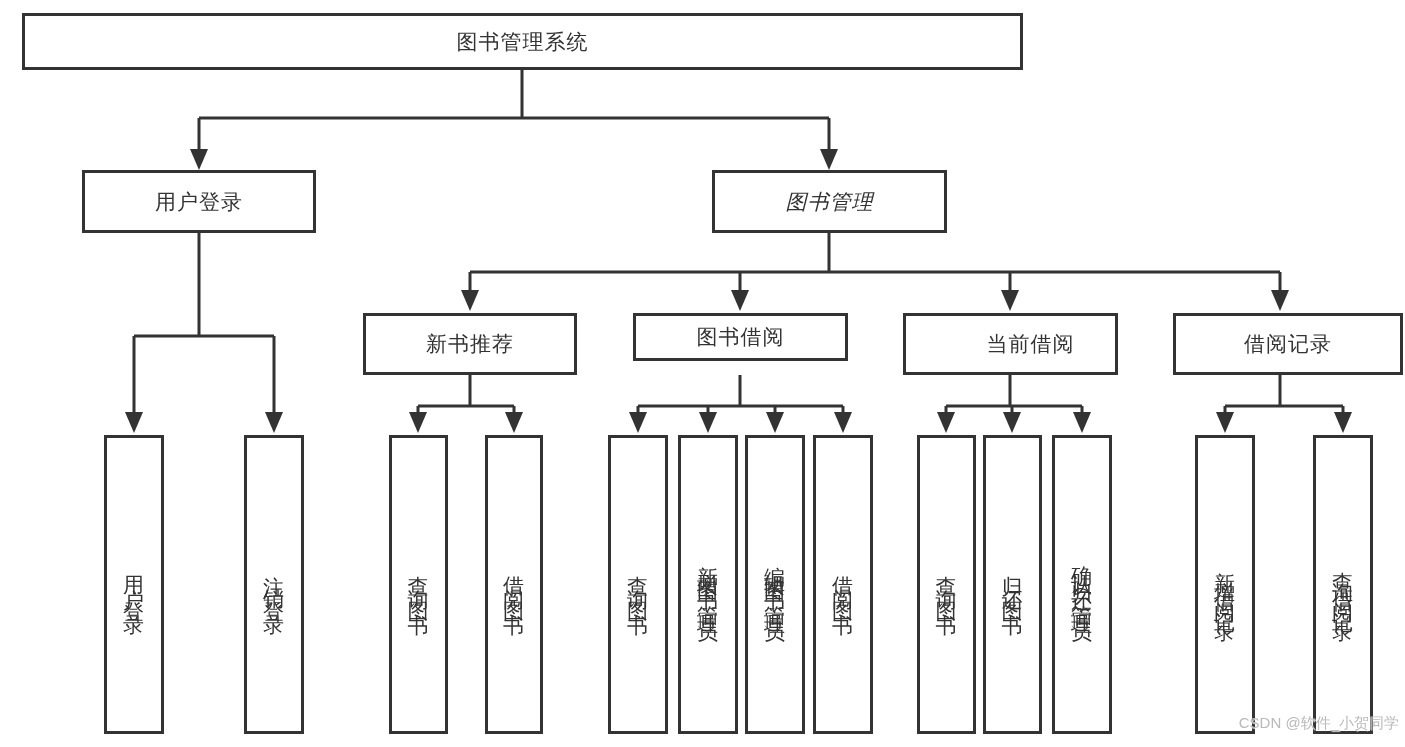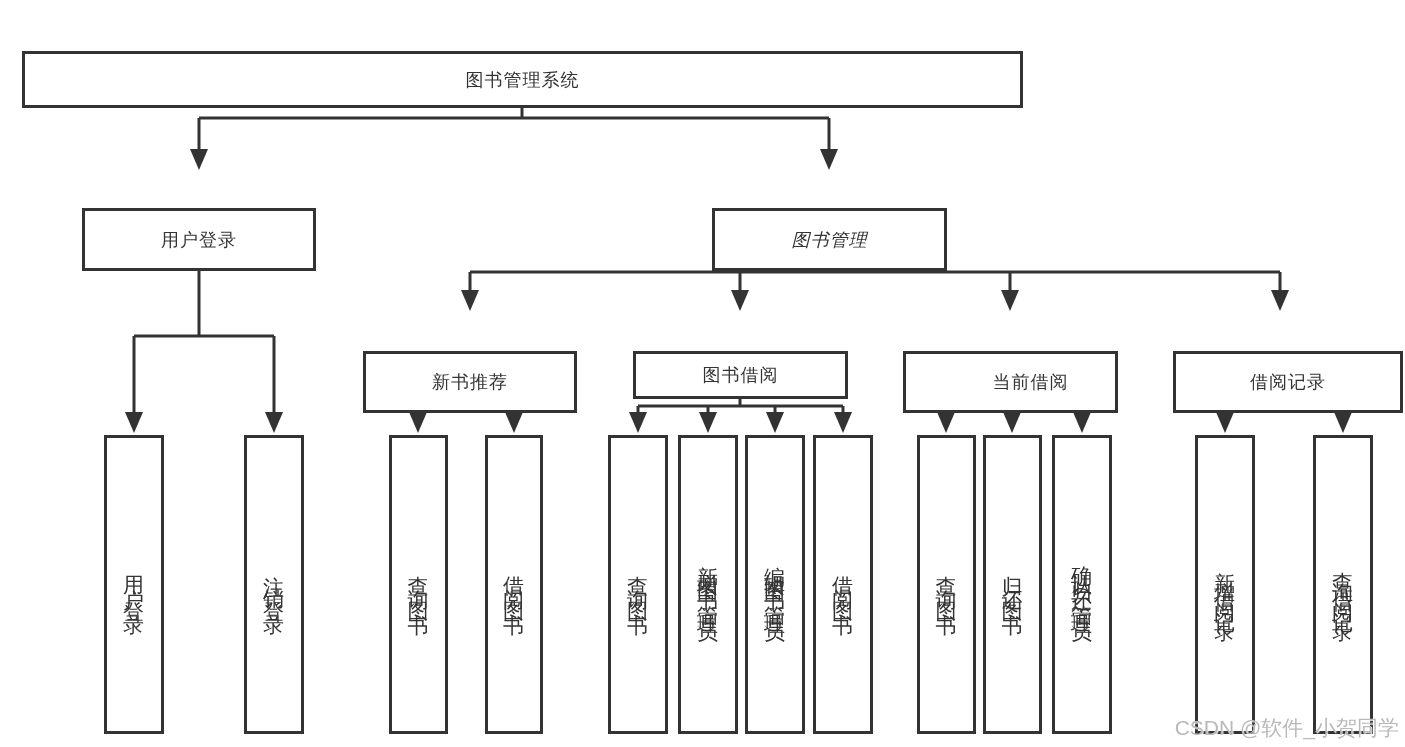--- a/index.html
+++ b/index.html
@@ -21,24 +21,23 @@
     position: absolute; left: 0; top: 0; z-index: 0;
   }
   #connectors path { stroke: var(--line); stroke-width: 3; fill: none; }
   #connectors polygon { fill: var(--line); stroke: none; }
   .hbox {
     position: absolute;
     box-sizing: border-box;
     border: 3px solid var(--border);
     background: var(--bg);
     display: flex; align-items: center; justify-content: center;
-    font-size: 18px; color: var(--text);
+    font-size: 21px; color: var(--text);
     letter-spacing: 1px;
     z-index: 1;
-    margin-top: 38px;
   }
   .vbox {
     position: absolute;
     box-sizing: border-box;
     border: 3px solid var(--border);
     background: var(--bg);
     display: flex; align-items: center; justify-content: center;
     top: 435px; height: 299px; width: 60px;
     z-index: 1;
   }
@@ -46,21 +45,21 @@
     writing-mode: vertical-rl;
     font-size: 21px; color: var(--text);
     line-height: 1;
   }
   .ls4 span { letter-spacing: 13px; }
   .ls6 span { letter-spacing: 10px; }
   .ls9 span { letter-spacing: 8px; }
   .watermark {
     position: absolute;
     right: 6px; top: 714px;
-    font-size: 21px;
+    font-size: 15px;
     color: var(--wm);
     text-shadow: 1px 1px 1px rgba(255,255,255,0.9);
     z-index: 3;
     white-space: nowrap;
   }
 </style>
 </head>
 <body>
 
 <svg id="connectors" width="1405" height="747" viewBox="0 0 1405 747">

